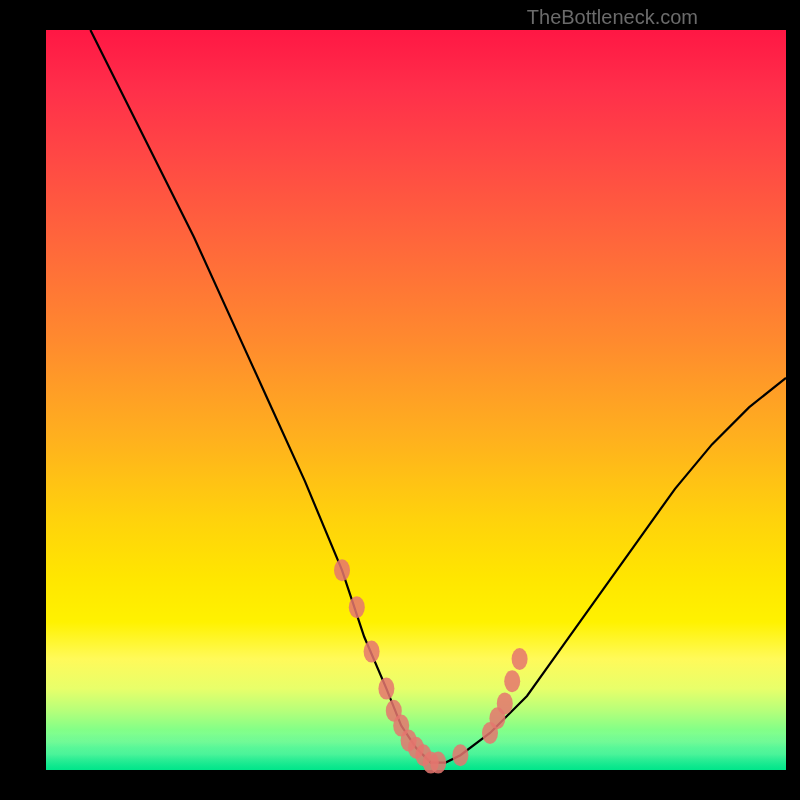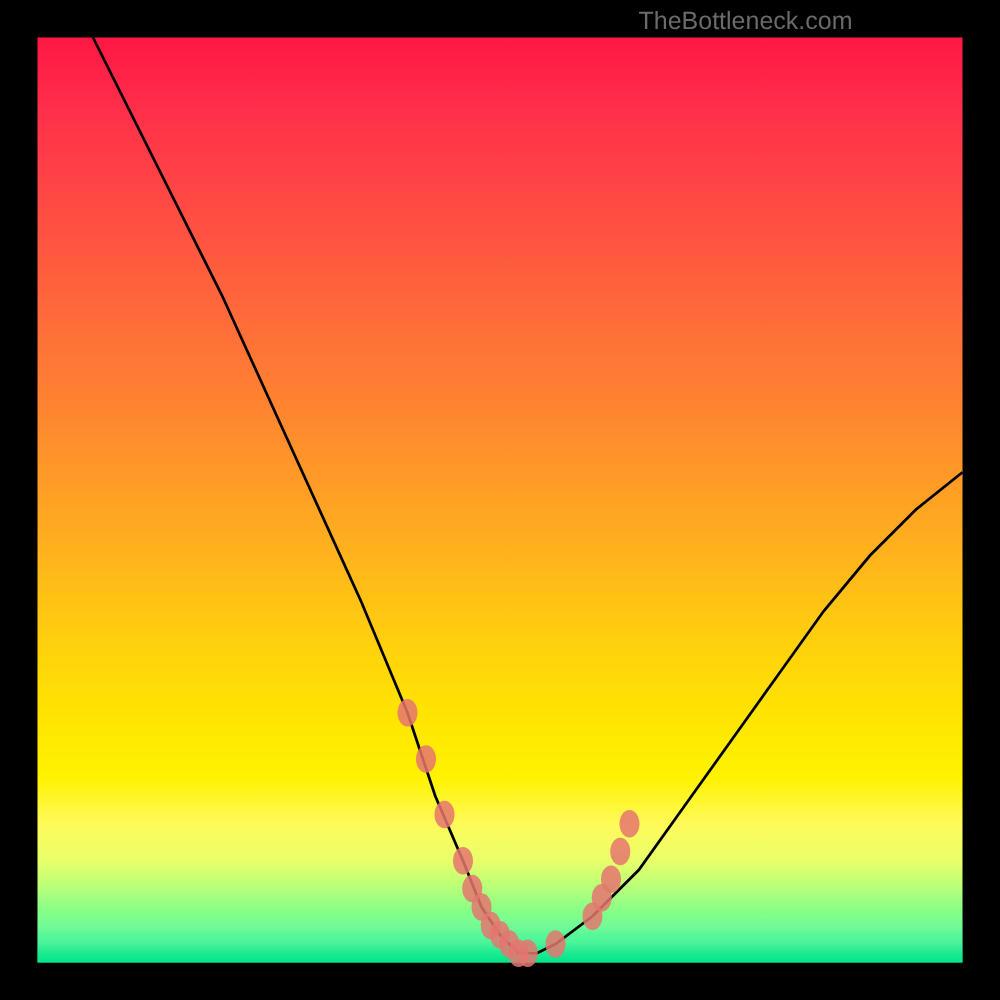--- a/index.html
+++ b/index.html
@@ -6,21 +6,21 @@
     margin: 0;
     padding: 0;
     width: 800px;
     height: 800px;
     background: #000;
     overflow: hidden;
     font-family: Arial, Helvetica, sans-serif;
   }
   .frame {
     position: absolute;
-    left: 0;
+    left: 16px;
     top: 0;
     width: 692px;
     height: 800px;
     background: #000;
   }
   .plot-area {
     position: absolute;
     left: 30px;
     top: 30px;
     width: 740px;

